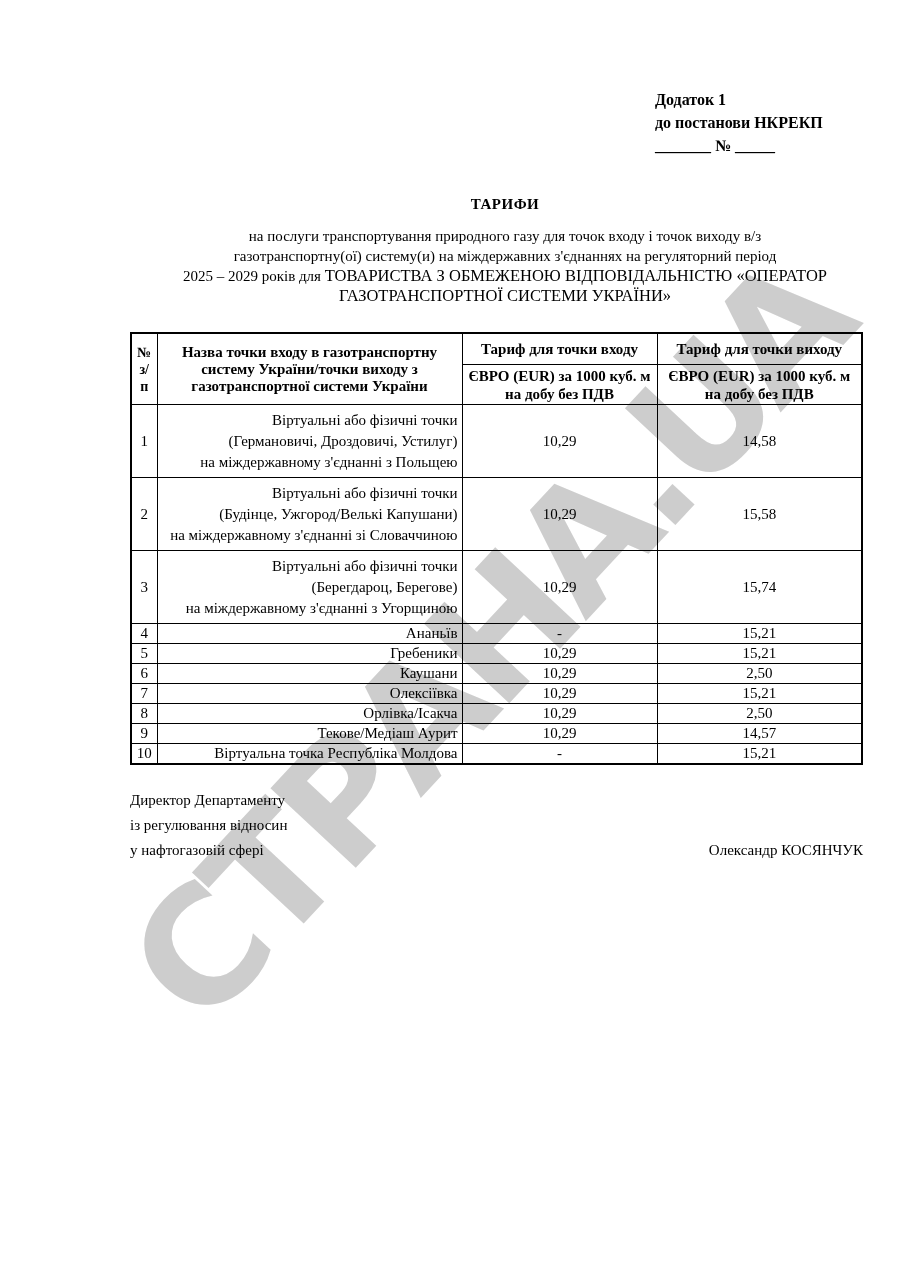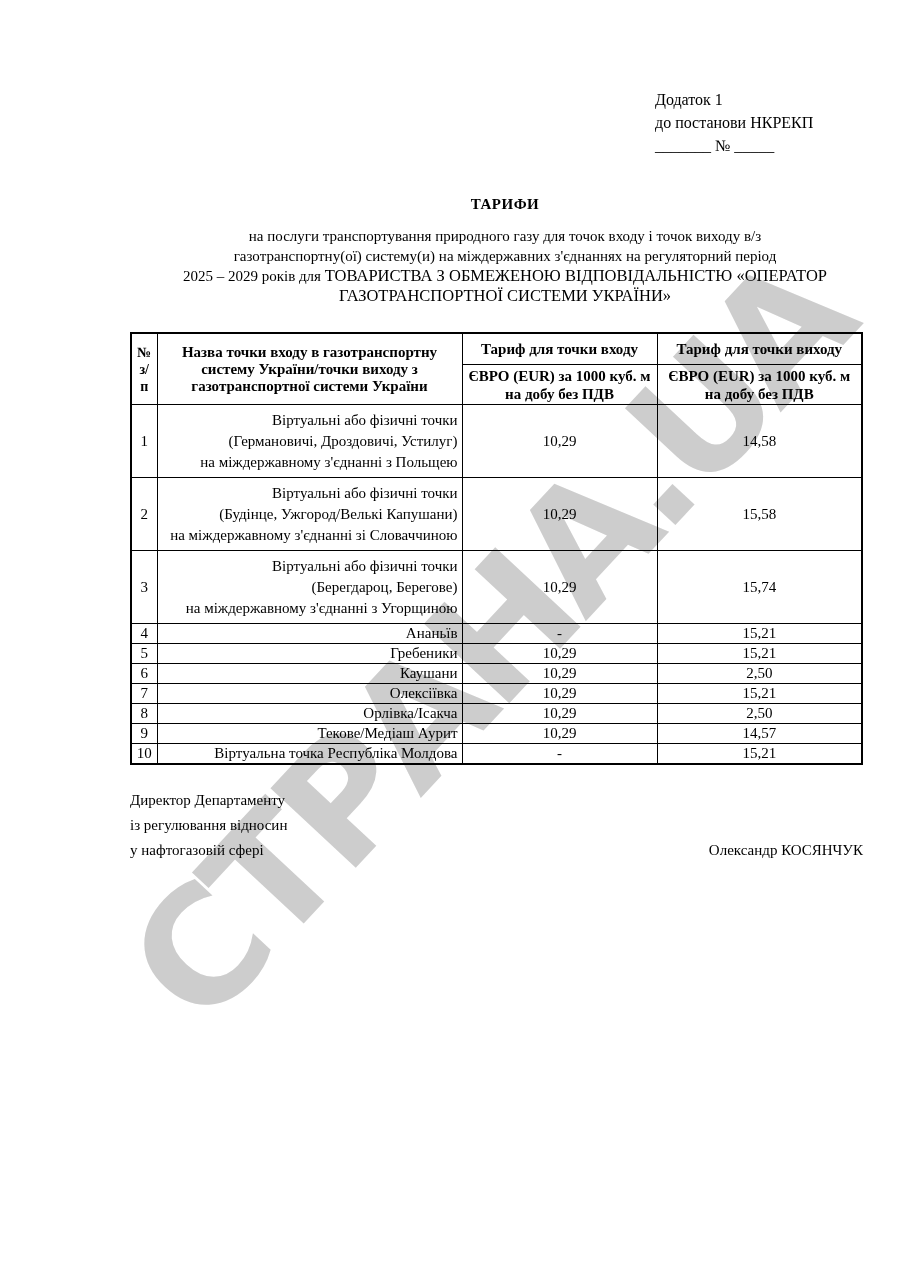--- a/index.html
+++ b/index.html
@@ -33,20 +33,21 @@
     white-space: nowrap;
     user-select: none;
   }
   .annex {
     position: absolute;
     left: 655px;
     top: 88px;
     font-size: 16px;
     line-height: 23px;
     z-index: 1;
+    font-weight: bold;
   }
   .doc-title {
     position: absolute;
     left: 130px;
     top: 196px;
     width: 750px;
     text-align: center;
     font-weight: bold;
     font-size: 15px;
     letter-spacing: 0.5px;

